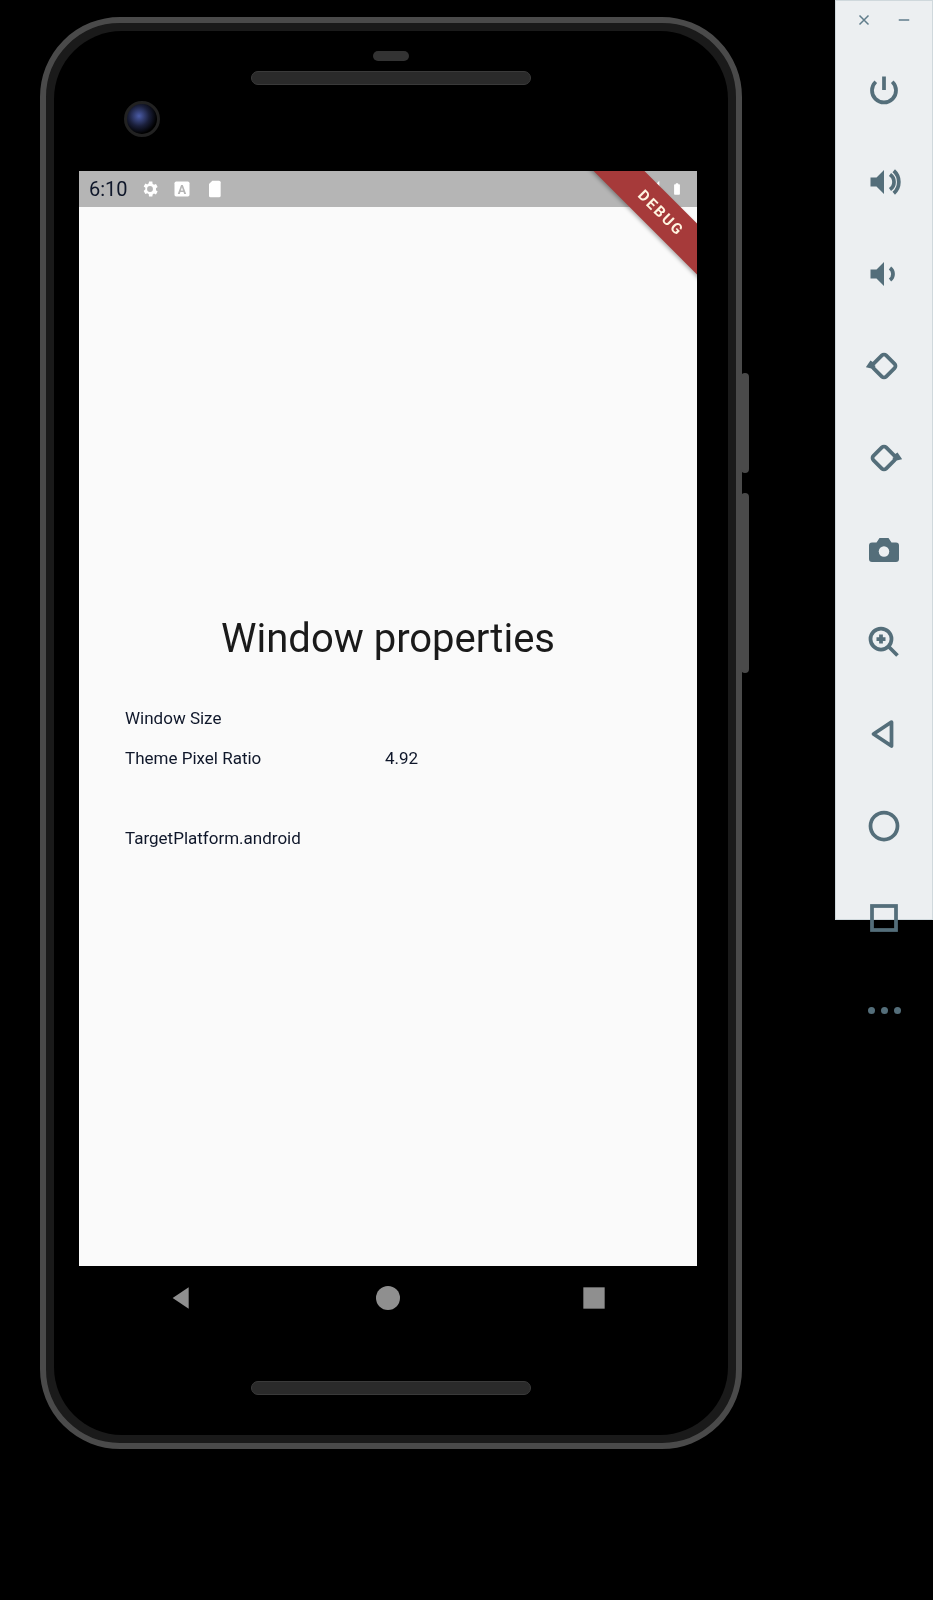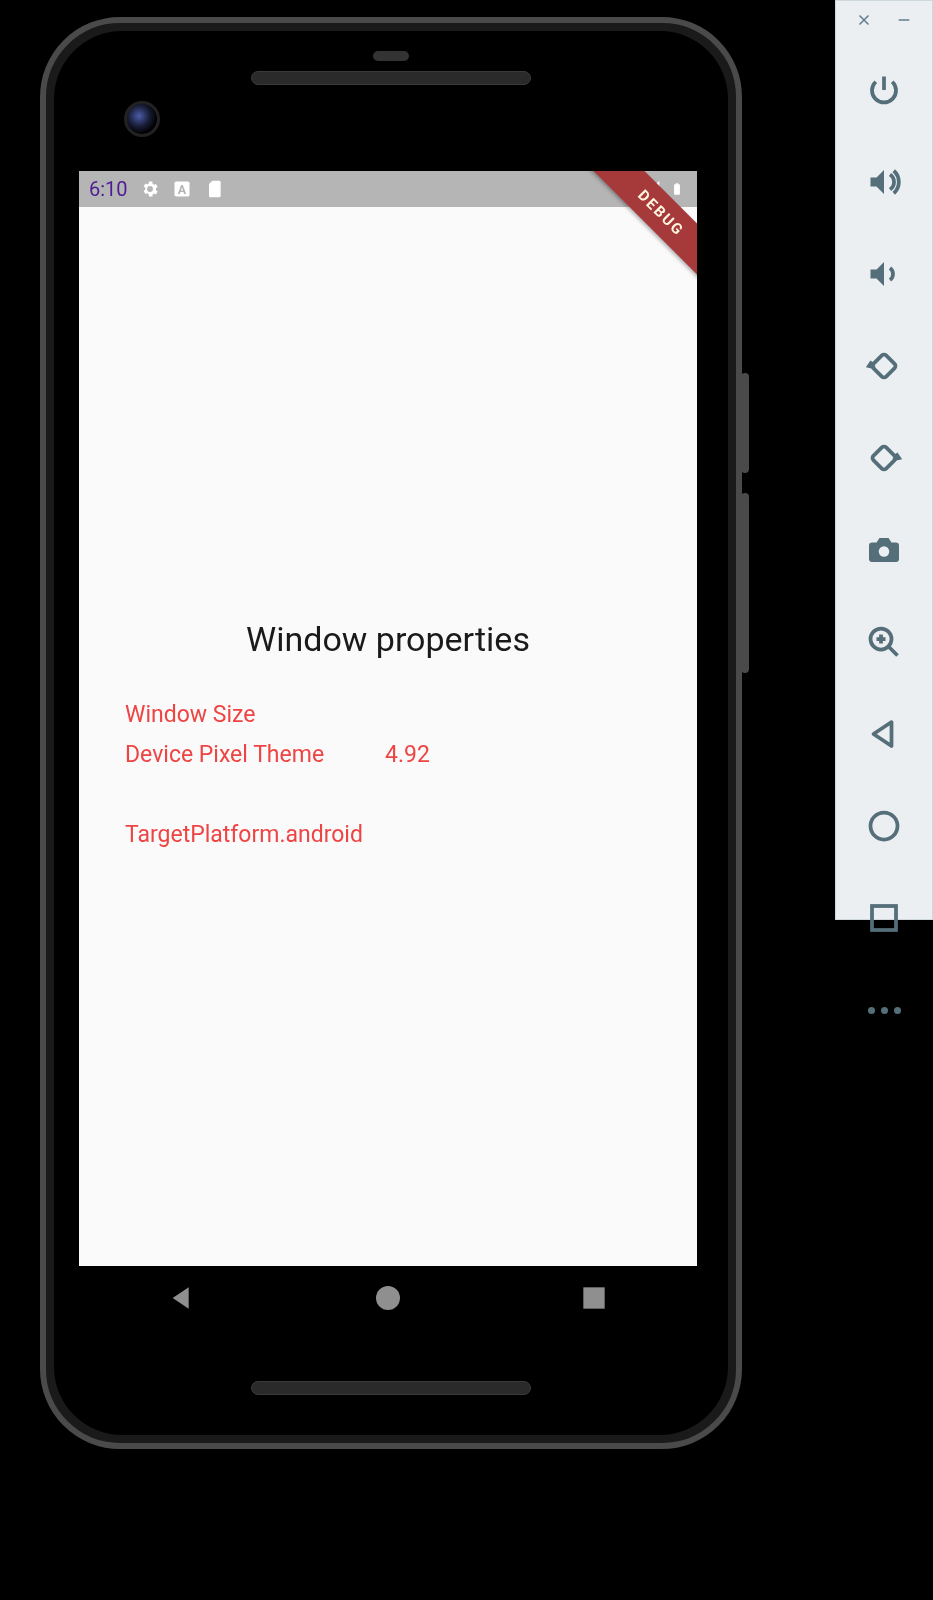--- a/index.html
+++ b/index.html
@@ -102,21 +102,21 @@
       overflow: hidden;
     }
 
     .status-bar {
       height: 36px;
       background: #b5b5b5;
       display: flex;
       align-items: center;
       justify-content: space-between;
       padding: 0 10px;
-      color: #4c1d95;
+      color: #0f172a;
       font-size: 20px;
     }
     .status-left { display: flex; align-items: center; gap: 12px; }
     .status-right { display: flex; align-items: center; gap: 6px; }
     .status-icon { width: 20px; height: 20px; display:flex; align-items:center; justify-content:center; }
 
     .debug-banner {
       position: absolute;
       top: 24px;
       right: -54px;
@@ -140,29 +140,29 @@
       left: 0;
       right: 0;
       bottom: 0;
       display: flex;
       flex-direction: column;
       align-items: center;
       justify-content: center;
       padding: 0 46px;
     }
     .app-title {
-      font-size: 34px;
+      font-size: 40px;
       color: #1a1a1a;
       font-weight: 400;
       margin-bottom: 36px;
     }
     .props-table {
       width: 100%;
-      font-size: 23px;
-      color: #ef4444;
+      font-size: 17px;
+      color: #0f172a;
     }
     .props-row { display: flex; height: 40px; align-items: center; }
     .props-label { flex: 0 0 260px; }
     .props-value { flex: 1; }
 
     .nav-bar {
       position: absolute;
       top: 1243px;
       left: 33px;
       width: 618px;
@@ -278,21 +278,21 @@
 
     <div class="debug-banner">DEBUG</div>
 
     <div class="app-content">
       <div class="app-title">Window properties</div>
       <div class="props-table">
         <div class="props-row">
           <div class="props-label">Window Size</div>
         </div>
         <div class="props-row">
-          <div class="props-label">Device Pixel Theme</div>
+          <div class="props-label">Theme Pixel Ratio</div>
           <div class="props-value">4.92</div>
         </div>
         <div class="props-row">
         </div>
         <div class="props-row">
           <div class="props-value">TargetPlatform.android</div>
         </div>
       </div>
     </div>
   </div>

